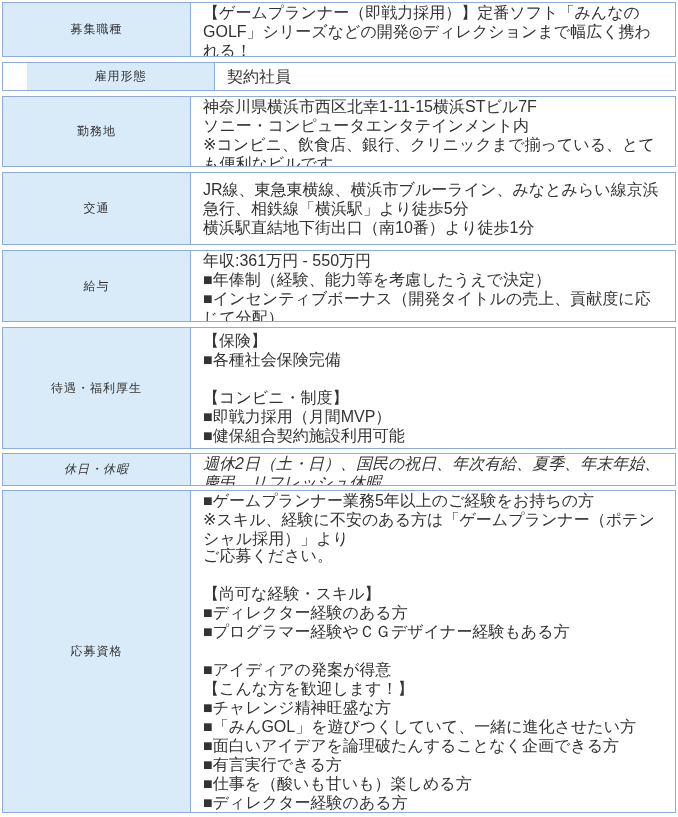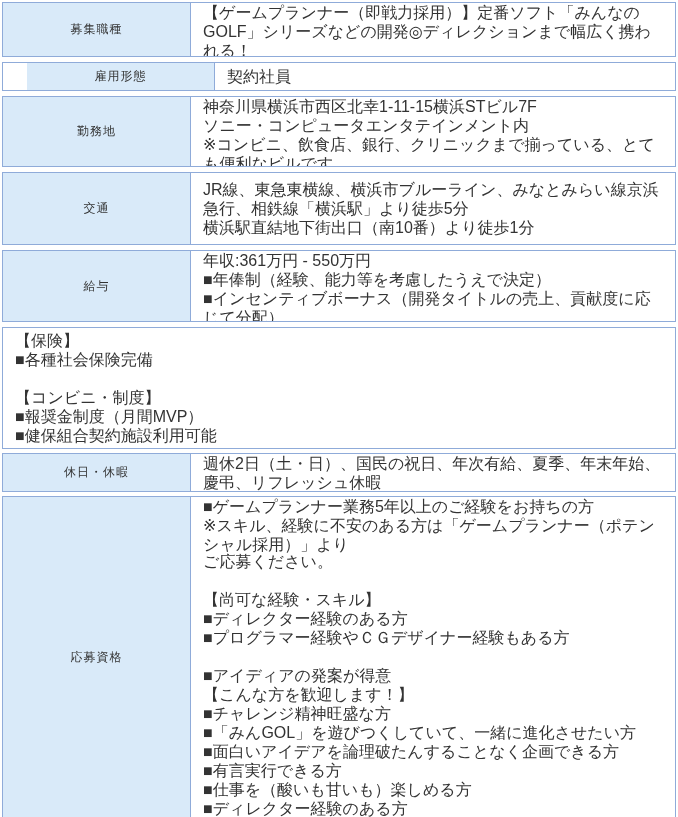--- a/index.html
+++ b/index.html
@@ -31,21 +31,21 @@
     background: var(--content-bg);
   }
   .row.r6, .row.r7 { margin-bottom: 4px; }
   .row.r8 { margin-bottom: 0; }
   .r1 { height: 55px; }
   .r2 { height: 29px; padding-left: 24px; }
   .r3 { height: 71px; }
   .r4 { height: 73px; }
   .r5 { height: 72px; }
   .r6 { height: 122px; }
-  .r7 { height: 39px; }
+  .r7 { height: 33px; font-style: italic; }
   .r8 { height: 323px; }
   .label-cell {
     width: 188px;
     flex: 0 0 188px;
     background: var(--label-bg);
     border-right: 1px solid var(--border);
     display: flex;
     align-items: center;
     justify-content: center;
     text-align: center;
@@ -105,26 +105,27 @@
     <div class="row r5">
       <div class="label-cell">給与</div>
       <div class="content-cell">
           <div class="line">年収:361万円 - 550万円</div>
           <div class="line">■年俸制（経験、能力等を考慮したうえで決定）</div>
           <div class="line">■インセンティブボーナス（開発タイトルの売上、貢献度に応じて分配）</div>
         </div>
     </div>
 
     <div class="row r6">
+      <div class="label-cell">待遇・福利厚生</div>
       <div class="content-cell">
           <div class="line">【保険】</div>
           <div class="line">■各種社会保険完備</div>
           <div class="line">&nbsp;</div>
           <div class="line">【コンビニ・制度】</div>
-          <div class="line">■報奨金制度（月間MVP）</div>
+          <div class="line">■即戦力採用（月間MVP）</div>
           <div class="line">■健保組合契約施設利用可能</div>
         </div>
     </div>
 
     <div class="row r7">
       <div class="label-cell">休日・休暇</div>
       <div class="content-cell">
           <div class="line">週休2日（土・日）、国民の祝日、年次有給、夏季、年末年始、慶弔、リフレッシュ休暇</div>
         </div>
     </div>

